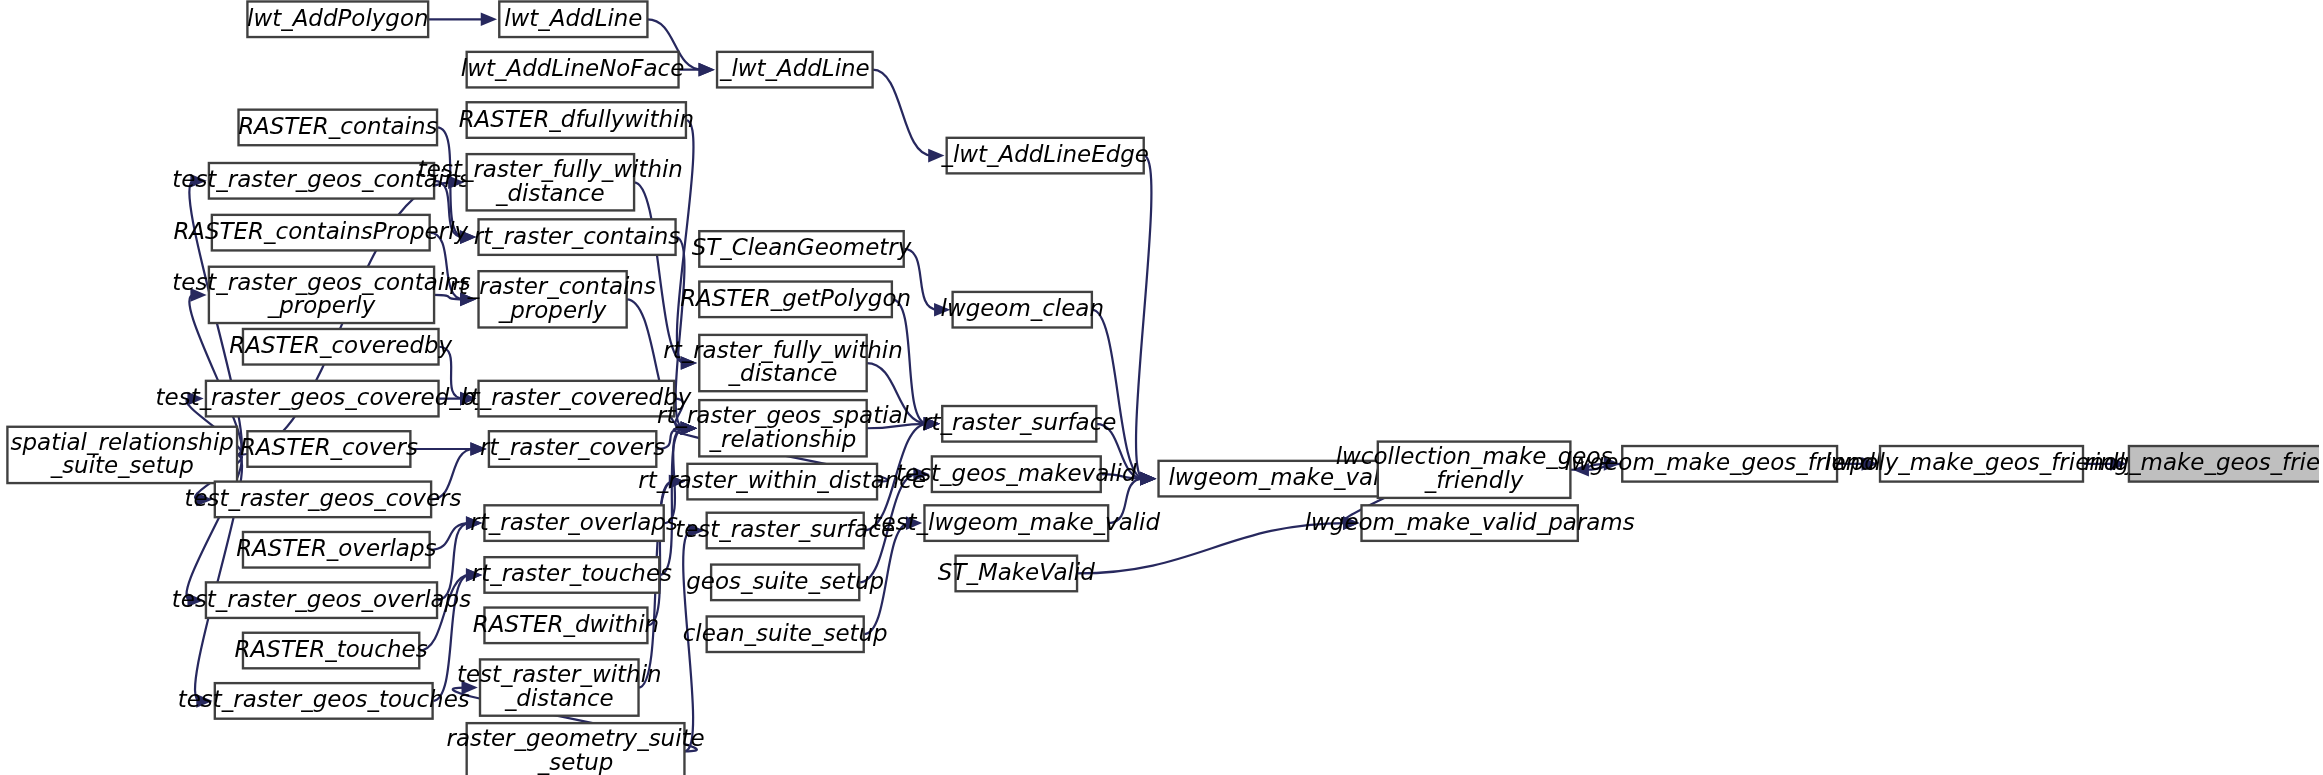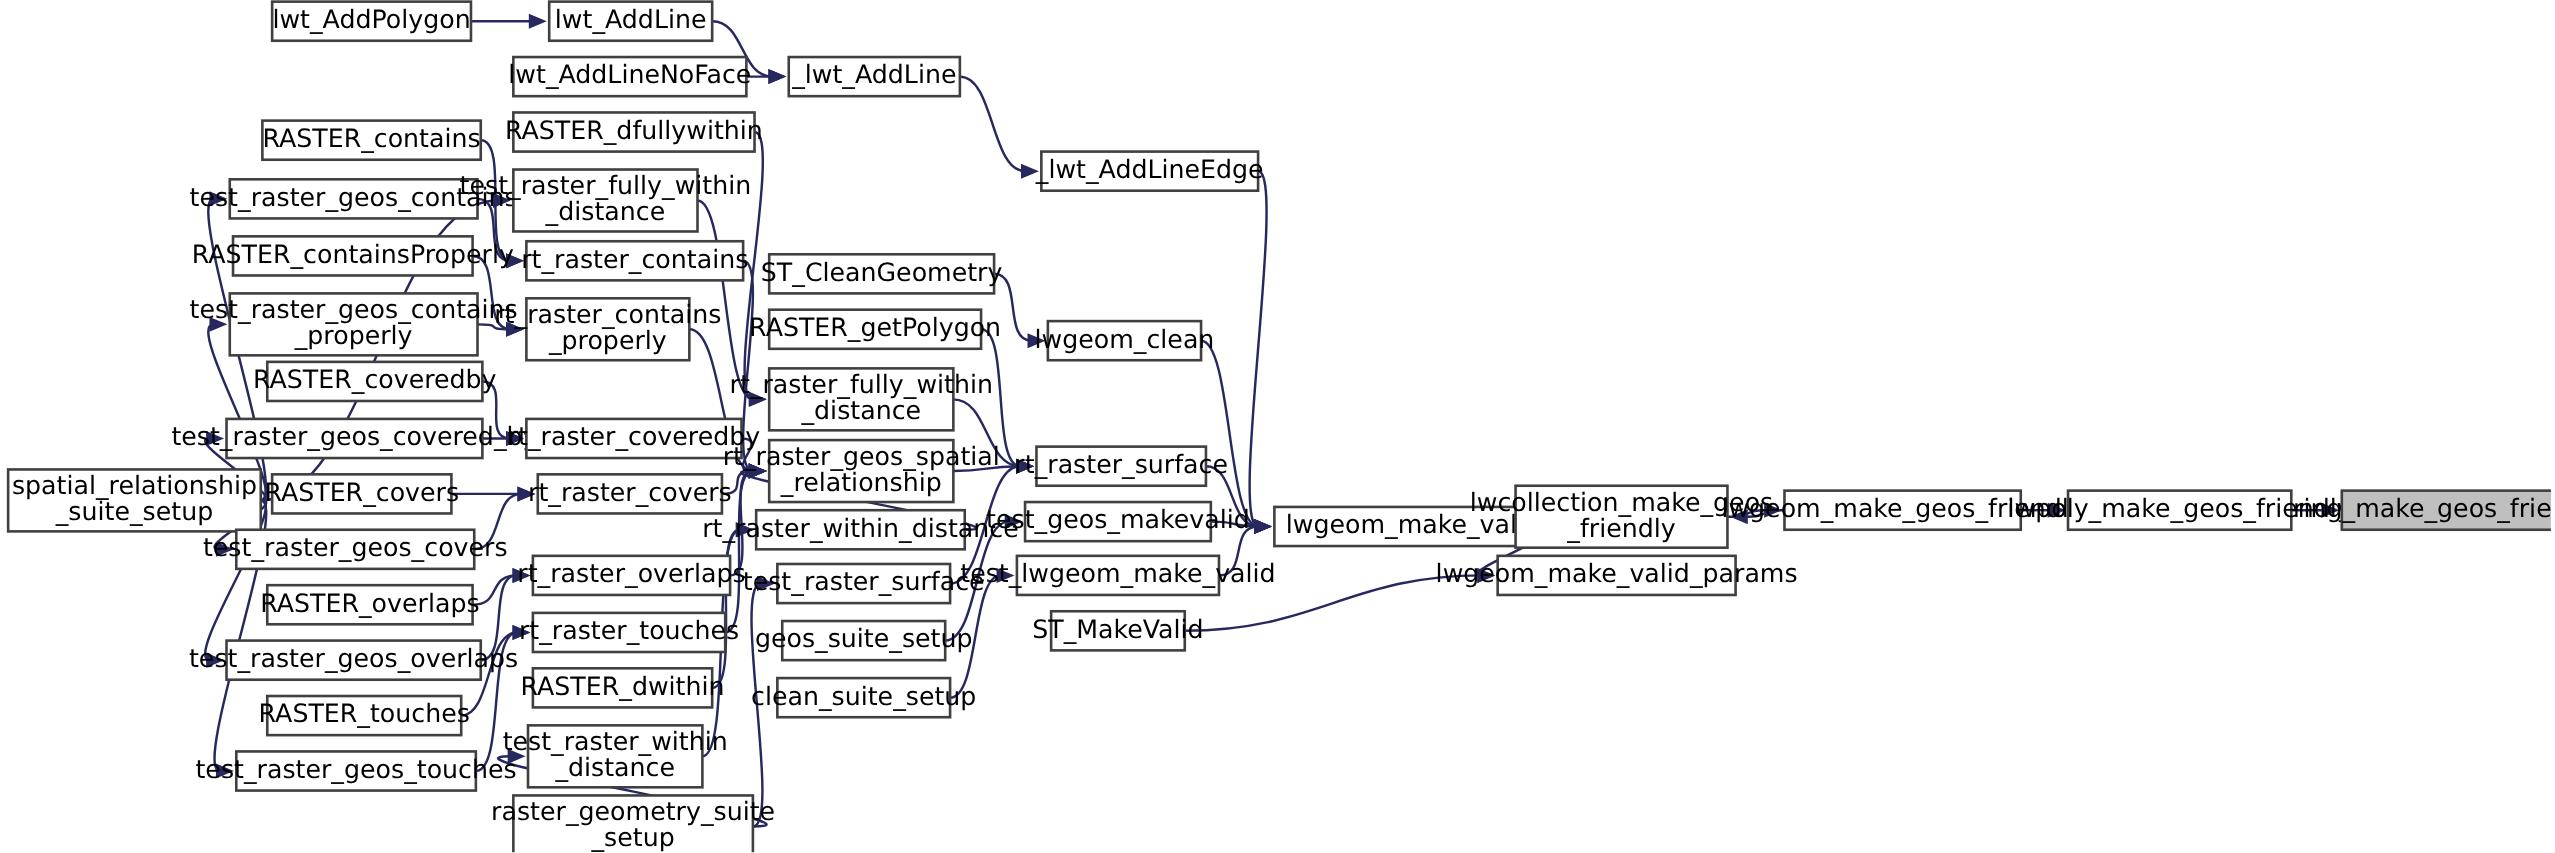--- a/index.html
+++ b/index.html
@@ -1,17 +1,17 @@
 <!DOCTYPE html>
 <html><head>
 <meta charset="utf-8">
 <style>
   html,body{margin:0;padding:0;background:#ffffff;}
   body{font-family:"DejaVu Sans","Liberation Sans",sans-serif;}
-  #wrap{position:relative;width:2319px;height:775px;background:#ffffff;overflow:hidden;}
+  #wrap{position:relative;width:2319px;height:775px;background:#ffffff;overflow:hidden;font-style:italic;}
   svg{position:absolute;top:0;left:0;width:2323px;height:775px;}
   .node rect{fill:#ffffff;stroke:#404040;stroke-width:1.6px;}
   .node.highlight rect{fill:#bfbfbf;stroke:#404040;stroke-width:1.6px;}
   .node text{font-family:"DejaVu Sans","Liberation Sans",sans-serif;font-size:15.5px;fill:#000000;text-anchor:middle;dominant-baseline:middle;}
   .edge{fill:none;stroke:#27285e;stroke-width:1.5px;}
   .arrow{fill:#27285e;stroke:none;}
 </style>
 </head>
 <body>
 

